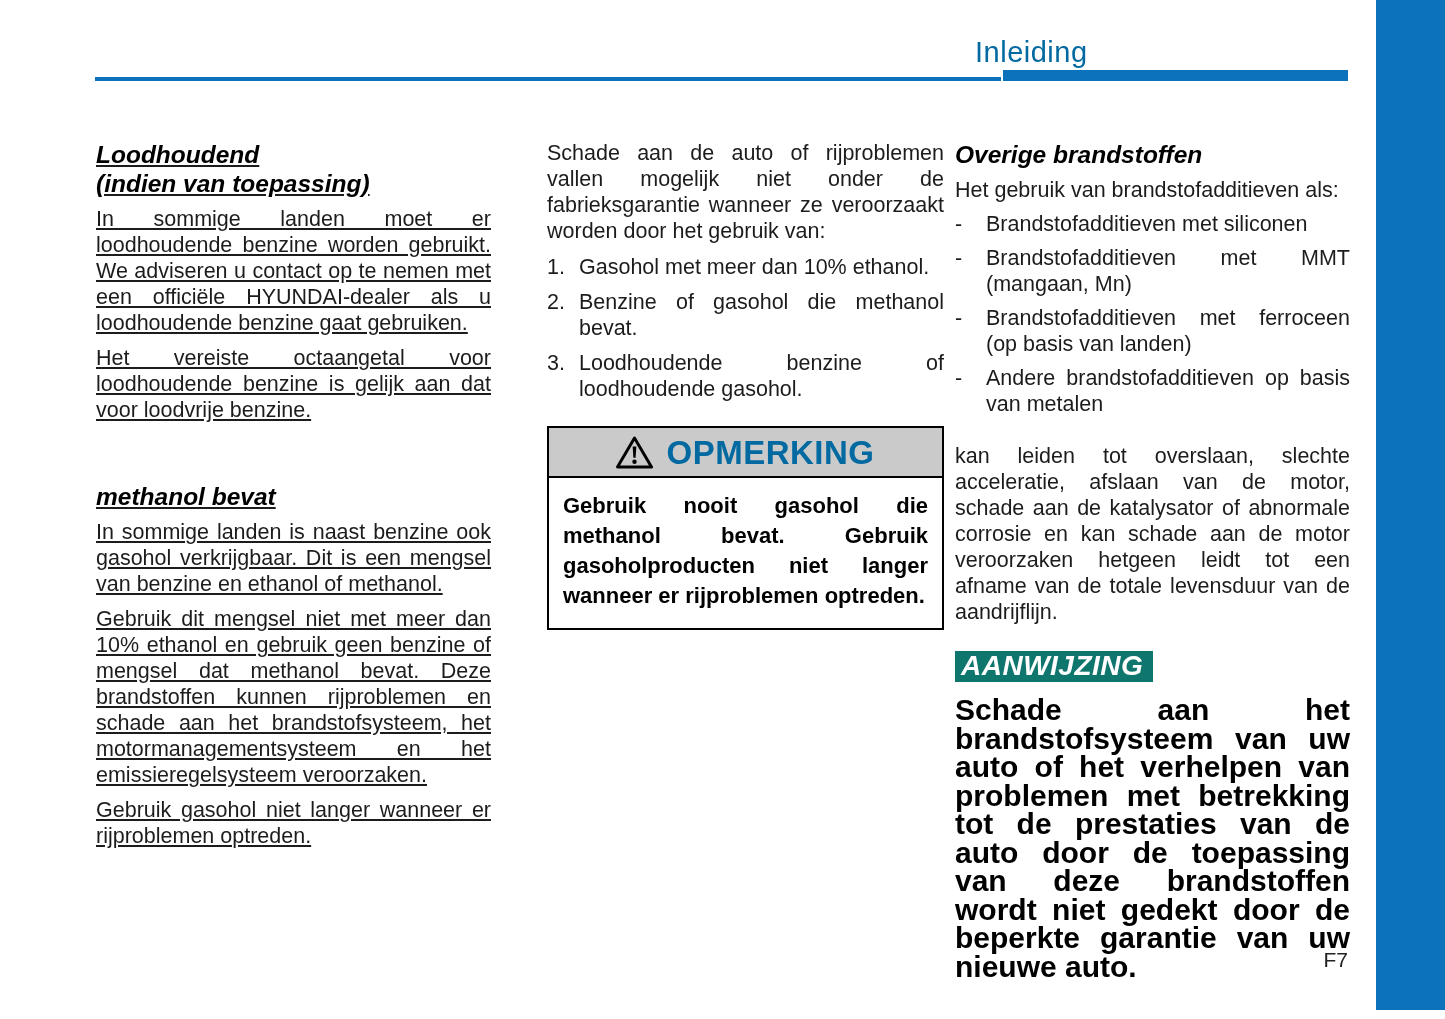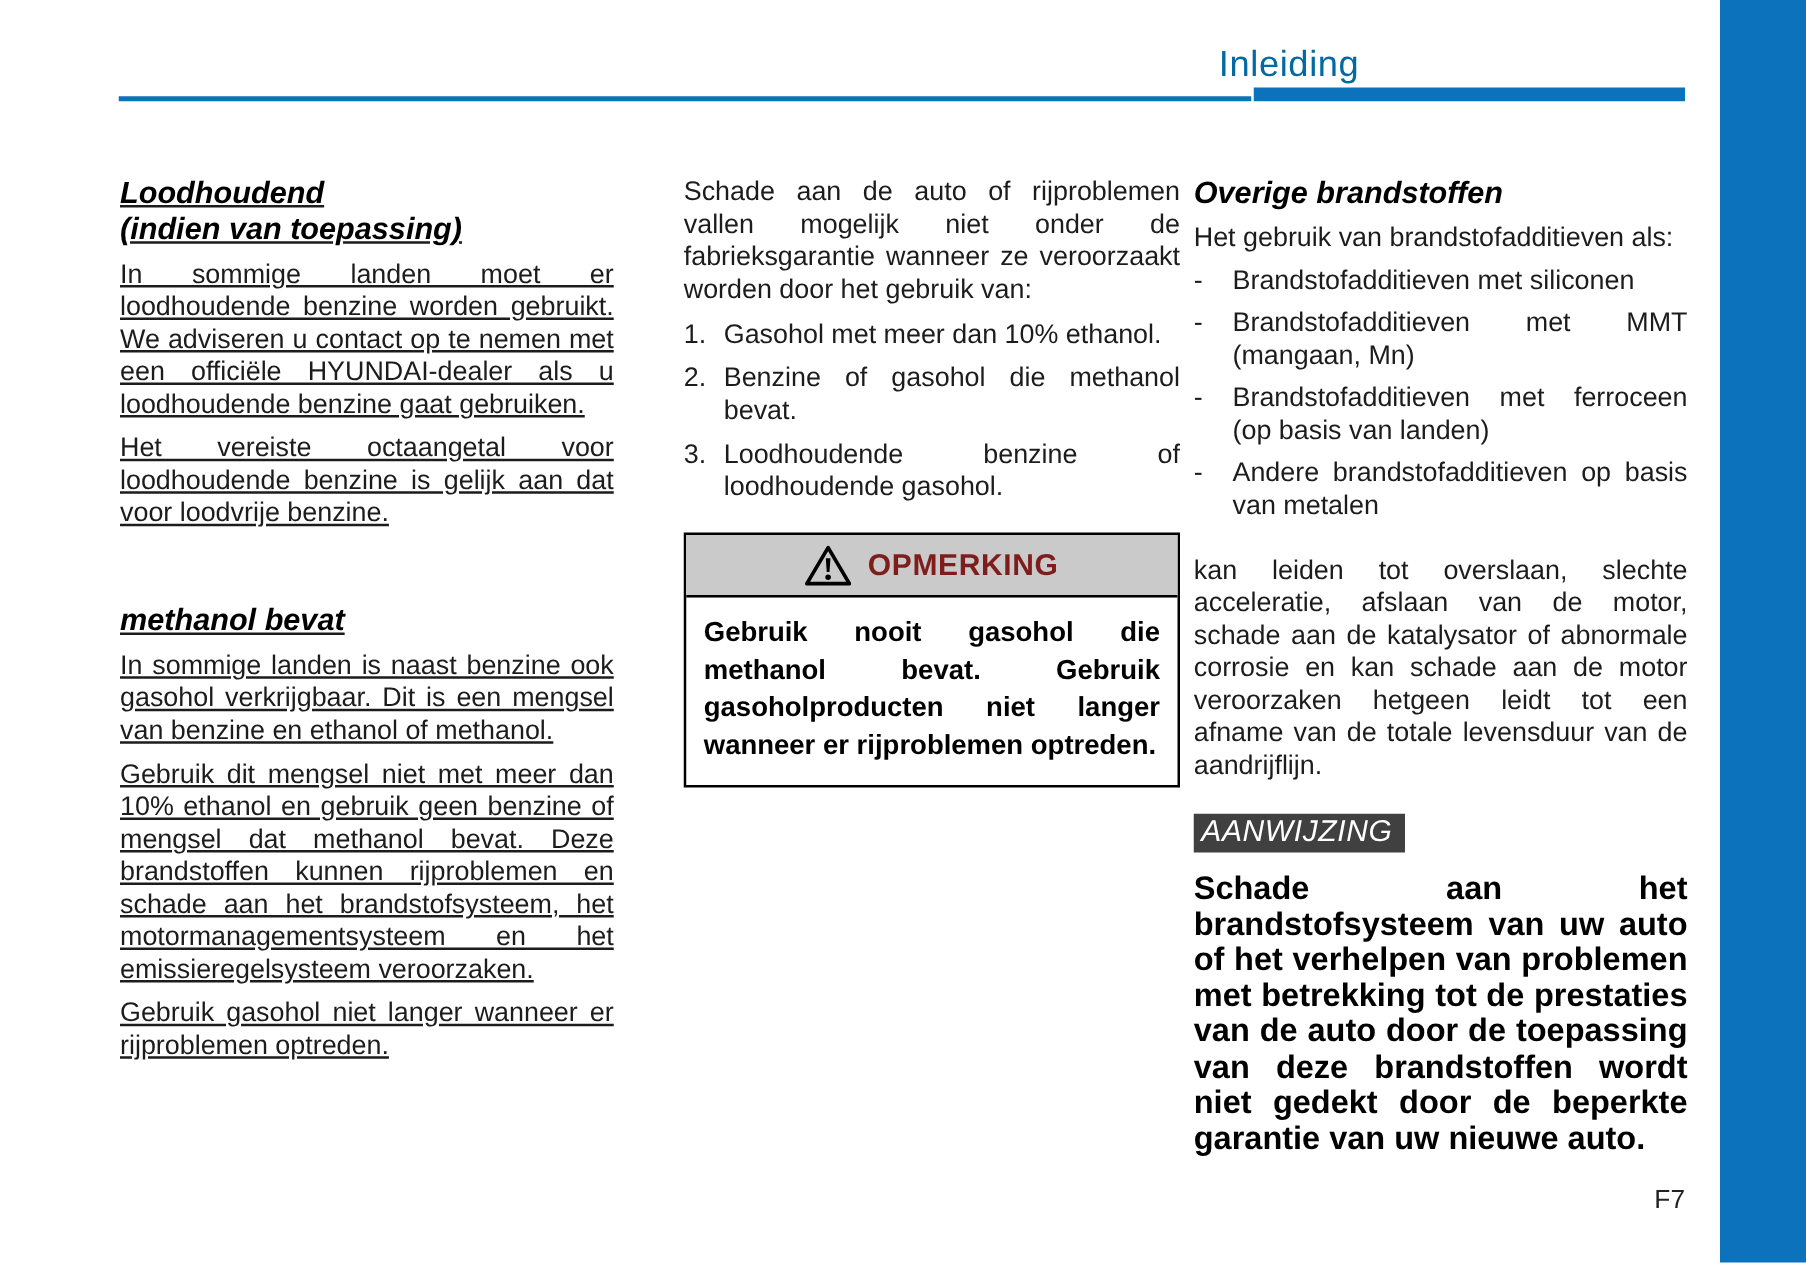--- a/index.html
+++ b/index.html
@@ -39,36 +39,36 @@
   .hang-item:first-child{margin-top:0;}
   .hang-item .marker{position:absolute;left:0;top:0;}
   #col3 .hang-item{padding-left:31px;margin-top:8px;}
   
   .note-box{margin-top:24px;border:2px solid #000;background:#fff;}
   .note-header{
     background:#cacaca;border-bottom:2px solid #000;
     display:flex;align-items:center;justify-content:center;gap:13px;
     padding:8px 0 7px 0;
   }
-  .note-title{font-size:24px;font-weight:bold;color:#7f1d1d;letter-spacing:0.5px;}
+  .note-title{font-size:33px;font-weight:bold;color:#0369a1;letter-spacing:0.5px;}
   .warning-icon{display:inline-block;width:37px;height:33px;}
   .note-body{
     padding:13px 14px 17px 14px;
     font-weight:bold;font-size:22px;line-height:30px;
     text-align:justify;color:#000;
   }
   
   .notice-label{
     display:inline-block;margin:26px 0 0 0;
-    background:#404040;color:#ffffff;
-    font-weight:normal;font-style:italic;font-size:24px;line-height:26px;
+    background:#0f766e;color:#ffffff;
+    font-weight:bold;font-style:italic;font-size:28px;line-height:26px;
     padding:2px 10px 3px 6px;letter-spacing:0.5px;
   }
   .notice-body{
-    margin-top:14px;font-weight:bold;font-size:26px;line-height:28.5px;
+    margin-top:14px;font-weight:bold;font-size:30px;line-height:28.5px;
     text-align:justify;color:#000;
   }
   
   .page-number{
     position:absolute;left:1260px;top:948px;width:88px;
     text-align:right;font-size:21px;color:#222;
   }
 </style>
 </head>
 <body>

